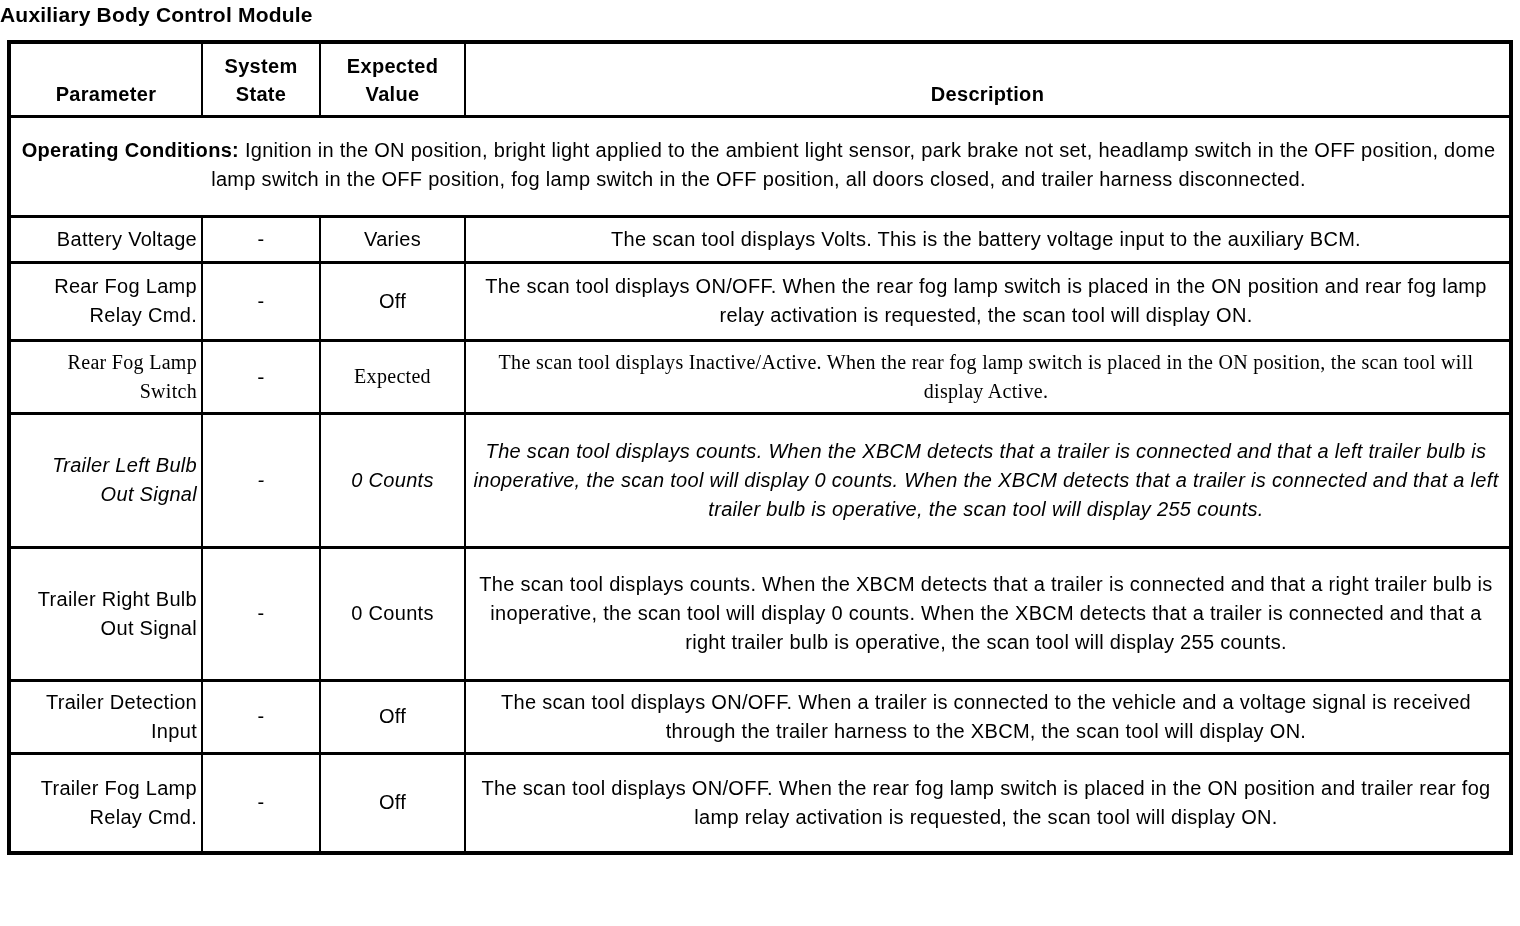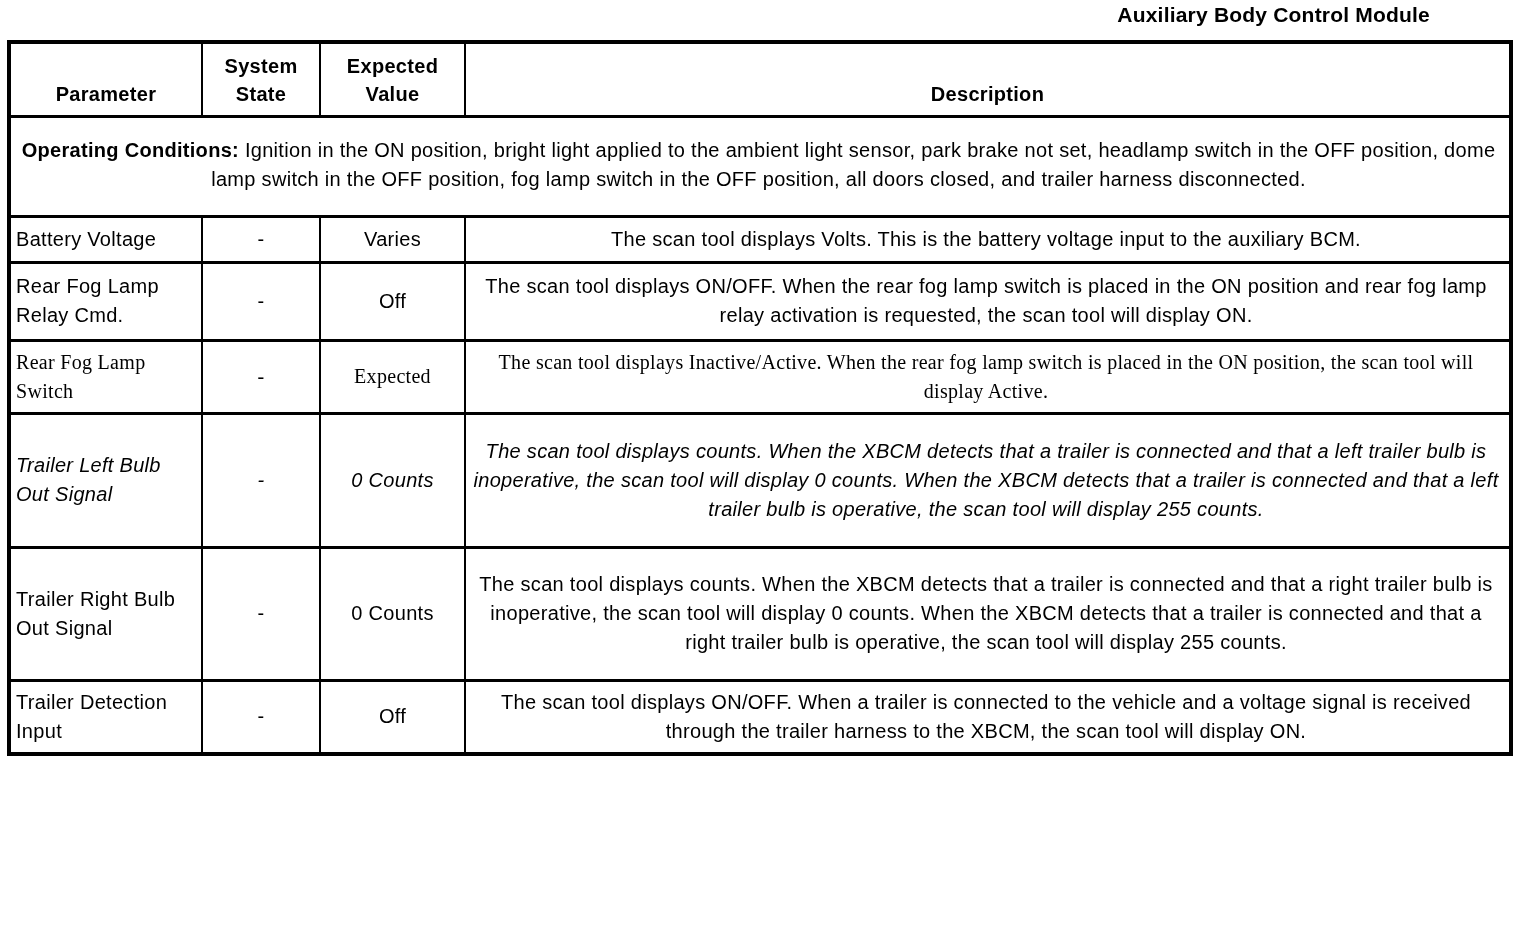--- a/index.html
+++ b/index.html
@@ -11,21 +11,21 @@
     font-family: "Liberation Sans", sans-serif;
   }
   .page {
     width: 1520px;
     height: 926px;
     overflow: hidden;
   }
   .title {
     margin-top: 3px;
     width: 1430px;
-    text-align: right;
+    text-align: left;
     font-size: 21px;
     font-weight: bold;
     letter-spacing: 0.2px;
   }
   table.spec {
     border-collapse: collapse;
     table-layout: fixed;
     width: 1506px;
     margin: 13px 7px 0 7px;
     border: 4px solid #000;
@@ -54,21 +54,21 @@
   }
   tr.opcond td {
     height: 100px;
     vertical-align: middle;
     text-align: center;
     padding: 4px 8px 6px 5px;
   }
   .oc-label { font-weight: bold; }
 
   td.param {
-    text-align: left;
+    text-align: right;
     vertical-align: middle;
     padding: 4px 4px 4px 5px;
   }
   td.state, td.value {
     text-align: center;
     vertical-align: middle;
     padding: 4px 2px;
   }
   td.desc {
     text-align: center;
@@ -144,15 +144,21 @@
         <td class="state">-</td>
         <td class="value">0 Counts</td>
         <td class="desc">The scan tool displays counts. When the XBCM detects that a trailer is connected and that a right trailer bulb is inoperative, the scan tool will display 0 counts. When the XBCM detects that a trailer is connected and that a right trailer bulb is operative, the scan tool will display 255 counts.</td>
       </tr>
       <tr class="r6">
         <td class="param">Trailer Detection Input</td>
         <td class="state">-</td>
         <td class="value">Off</td>
         <td class="desc">The scan tool displays ON/OFF. When a trailer is connected to the vehicle and a voltage signal is received through the trailer harness to the XBCM, the scan tool will display ON.</td>
       </tr>
+      <tr class="r7">
+        <td class="param">Trailer Fog Lamp Relay Cmd.</td>
+        <td class="state">-</td>
+        <td class="value">Off</td>
+        <td class="desc">The scan tool displays ON/OFF. When the rear fog lamp switch is placed in the ON position and trailer rear fog lamp relay activation is requested, the scan tool will display ON.</td>
+      </tr>
     </tbody>
   </table>
 </div>
 
 </body></html>

